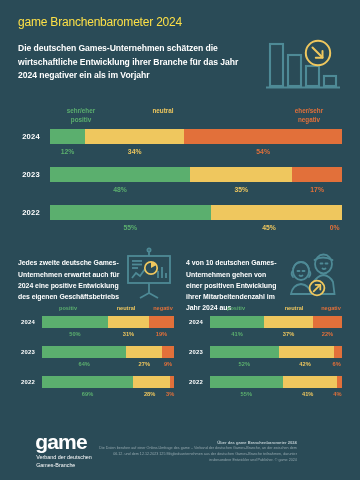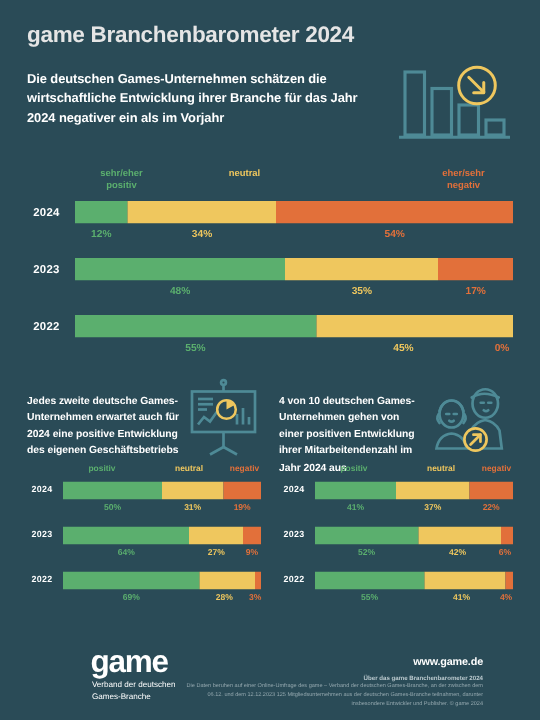--- a/index.html
+++ b/index.html
@@ -21,25 +21,25 @@
     position: relative;
     box-sizing: border-box;
     padding: 0 18px;
   }
 
   
   .header {
     padding-top: 16px;
   }
   .title {
-    font-size: 15px;
-    font-weight: bold;
+    font-size: 12px;
+    font-weight: normal;
     letter-spacing: -0.2px;
     line-height: 1.12;
-    color: #e5e5e5;
+    color: #fde047;
     margin: 0;
   }
   .subtitle {
     font-size: 12.6px;
     font-weight: normal;
     color: #cfdbdf;
     margin: 2px 0 0 0;
     letter-spacing: -0.1px;
   }
   .lead-row {
@@ -169,28 +169,28 @@
     padding-right: 4px;
   }
   .panel .bar { height: 12px; }
   .panel .val-row { height: 10px; margin-bottom: 6px; }
   .panel .val-spacer { width: 20px; padding-right: 4px; }
   .panel .val { font-size: 5.7px; padding-top: 1px; }
 
   
   .footer {
     position: absolute;
-    left: 12px;
+    left: 0;
     bottom: 0;
     width: 328px;
     height: 62px;
     box-sizing: border-box;
     padding: 14px 18px 0 18px;
     display: flex;
-    justify-content: flex-end;
+    justify-content: center;
     align-items: flex-start;
   }
   .logo-wrap { padding-left: 4px; }
   .logo-word {
     font-size: 21px;
     font-weight: bold;
     letter-spacing: -0.8px;
     color: #ffffff;
     line-height: 0.95;
   }
@@ -493,19 +493,18 @@
     </div>
   </div>
 
   <div class="footer">
     <div class="logo-wrap">
       <div class="logo-word">game</div>
       <div class="logo-tag" style="white-space:pre-line">Verband der deutschen
 Games-Branche</div>
     </div>
     <div class="footer-right">
-      <div class="site">www.game.de</div>
       <div class="imprint-title">Über das game Branchenbarometer 2024</div>
       <div class="imprint-body">Die Daten beruhen auf einer Online-Umfrage des game – Verband der deutschen Games-Branche, an der zwischen dem 06.12. und dem 12.12.2023 125 Mitgliedsunternehmen aus der deutschen Games-Branche teilnahmen, darunter insbesondere Entwickler und Publisher. © game 2024</div>
     </div>
   </div>
 
 </div>
 
 </body></html>

